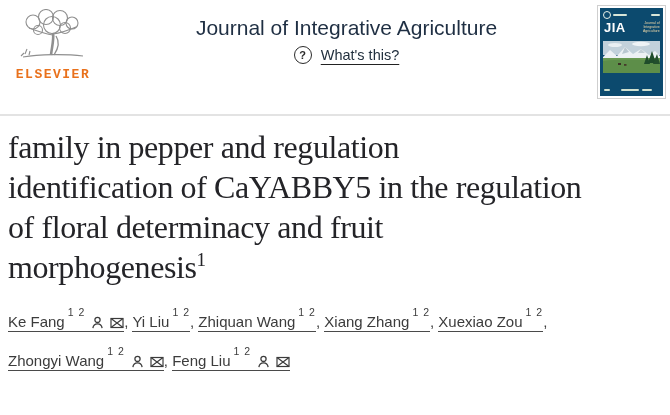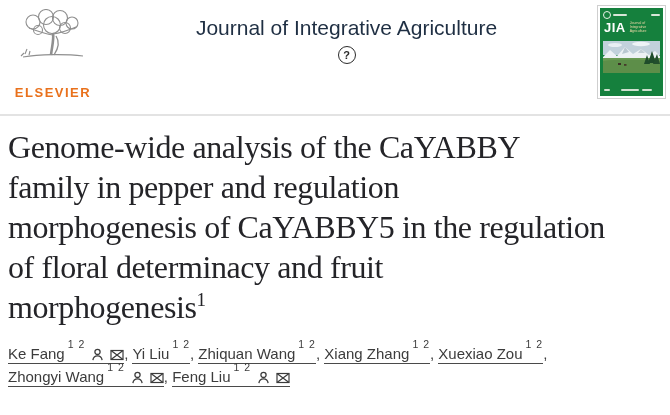--- a/index.html
+++ b/index.html
@@ -2,54 +2,54 @@
 <html><head>
 <meta charset="utf-8">
 <style>
   html,body{margin:0;padding:0;background:#ffffff;}
   body{width:670px;height:415px;overflow:hidden;font-family:"Liberation Sans",sans-serif;}
   .page{position:relative;width:670px;height:415px;background:#fff;}
 
   
   header{display:flex;align-items:flex-start;padding:5px 4px 0 10px;box-sizing:border-box;height:108px;}
   .logo{width:86px;flex:0 0 auto;text-align:center;cursor:pointer;padding-top:4px;}
-  .logo-text{font-family:Liberation Sans, sans-serif;font-weight:bold;font-size:13px;letter-spacing:1.5px;color:#e9711c;margin-top:20px;}
+  .logo-text{font-family:Liberation Mono, monospace;font-weight:bold;font-size:13px;letter-spacing:1.5px;color:#e9711c;margin-top:2px;}
   .head-center{flex:1 1 auto;text-align:center;padding-top:11px;}
   .journal-title{font-size:21px;color:#1f2f43;cursor:pointer;}
   .avail{font-size:13.5px;color:#2f3c49;margin-top:7px;}
   .inpress-row{margin-top:6px;display:flex;justify-content:center;align-items:center;gap:9px;}
   .inpress{color:#1f7dc6;font-size:14.5px;cursor:pointer;text-decoration:none;}
   .help-circle{width:16px;height:16px;border:1.6px solid #2b2b2b;border-radius:50%;font-size:11px;font-weight:bold;
     display:inline-flex;align-items:center;justify-content:center;color:#2b2b2b;cursor:pointer;flex:0 0 auto;}
   .whats-this{color:#22303e;font-size:14.5px;cursor:pointer;text-decoration:underline;text-underline-offset:4px;text-decoration-color:#222;}
 
   
   .cover{flex:0 0 auto;width:69px;height:94px;border:1px solid #cfcfcf;background:#fff;padding:2px;box-sizing:border-box;cursor:pointer;}
-  .cover-green{width:100%;height:100%;background:#15803d;position:relative;overflow:hidden;}
+  .cover-green{width:100%;height:100%;background:#0c4a6e;position:relative;overflow:hidden;text-align:right;}
   .cov-top{position:absolute;top:3px;left:3px;right:3px;display:flex;align-items:center;gap:2px;}
   .cov-emblem{width:6px;height:6px;border:0.8px solid #e9f2e9;border-radius:50%;flex:0 0 auto;}
   .cov-bar{height:1.6px;background:#d8e6d8;border-radius:1px;}
   .cov-bar.w14{width:14px;} .cov-bar.w9{width:9px;margin-left:auto;}
   .cov-mast{position:absolute;top:13px;left:4px;right:3px;display:flex;align-items:flex-start;}
   .cov-jia{color:#fff;font-weight:bold;font-size:13px;letter-spacing:0.5px;line-height:13px;}
   .cov-sub{margin-left:4px;font-size:3.5px;line-height:4.2px;color:#f0d9a8;width:30px;}
   .cov-photo{position:absolute;left:3px;top:33px;width:57px;height:32px;display:block;}
   .cov-bottom{position:absolute;left:4px;right:4px;bottom:5px;display:flex;align-items:center;gap:3px;}
   .cov-bottom .cov-bar{background:#cfe0cf;}
   .cov-bar.w6{width:6px;} .cov-bar.w18{width:18px;margin-left:8px;} .cov-bar.w10{width:10px;}
 
   
   .divider{border:none;border-top:2px solid #e3e3e3;margin:6px 0 0 0;}
 
   
   main{padding:0 8px;}
   .art-title{margin:11px 0 0 0;font-family:"Liberation Serif",serif;font-weight:normal;
     font-size:32px;line-height:40px;letter-spacing:-0.4px;color:#242428;}
   .art-title sup{font-size:19px;line-height:0;}
-  .authors{margin-top:13px;font-size:15px;color:#3c3c3c;line-height:18px;}
+  .authors{margin-top:13px;font-size:15px;color:#3c3c3c;line-height:34px;}
   .author{white-space:nowrap;border-bottom:1.2px solid #4a4a4a;padding-bottom:1px;cursor:pointer;}
   .a-sup{font-size:10.5px;position:relative;top:-5px;margin-left:3px;letter-spacing:1px;}
   .a-icon{vertical-align:-2px;margin-left:6px;}
   .a-sep{border:none;}
 </style>
 </head>
 <body>
 
 <div class="page">
 
@@ -73,20 +73,21 @@
           <path d="M10 45 l2 -5 M14 46 l1 -4 M6 47 l3 -3"></path>
         </g>
       </svg>
       <div class="logo-text">ELSEVIER</div>
     </div>
 
     <div class="head-center">
       <div class="journal-title">Journal of Integrative Agriculture</div>
       <div class="inpress-row">
         <span class="help-circle">?</span>
+        <a class="whats-this">What's this?</a>
       </div>
     </div>
 
     <div class="cover">
       <div class="cover-green">
         <div class="cov-top">
           <span class="cov-emblem"></span>
           <span class="cov-bar w14"></span>
           <span class="cov-bar w9"></span>
         </div>
@@ -115,23 +116,22 @@
           <span class="cov-bar w10"></span>
         </div>
       </div>
     </div>
   </header>
 
   <hr class="divider">
 
   <main>
     <h1 class="art-title" id="art-title">
-        <div>Genome-wide analysis of the CaYABBY</div>
         <div>family in pepper and regulation</div>
-        <div>morphogenesis of CaYABBY5 in the regulation</div>
+        <div>identification of CaYABBY5 in the regulation</div>
         <div>of floral determinacy and fruit</div>
         <div>morphogenesis<sup>1</sup></div>
       </h1>
     <div class="authors" id="authors">
   <span class="author-wrap"><span class="author"><span class="a-name">Ke Fang</span><sup class="a-sup">1 2</sup><svg class="a-icon p-icon" width="13" height="13" viewBox="0 0 13 13">
               <g stroke="#3c3c3c" fill="none" stroke-width="1.3">
                 <circle cx="6.5" cy="3.9" r="2.6"></circle>
                 <path d="M1.9 12.2 C2.3 9.2 4.2 7.9 6.5 7.9 C8.8 7.9 10.7 9.2 11.1 12.2"></path>
               </g>
             </svg><svg class="a-icon e-icon" width="14" height="12" viewBox="0 0 14 12">

